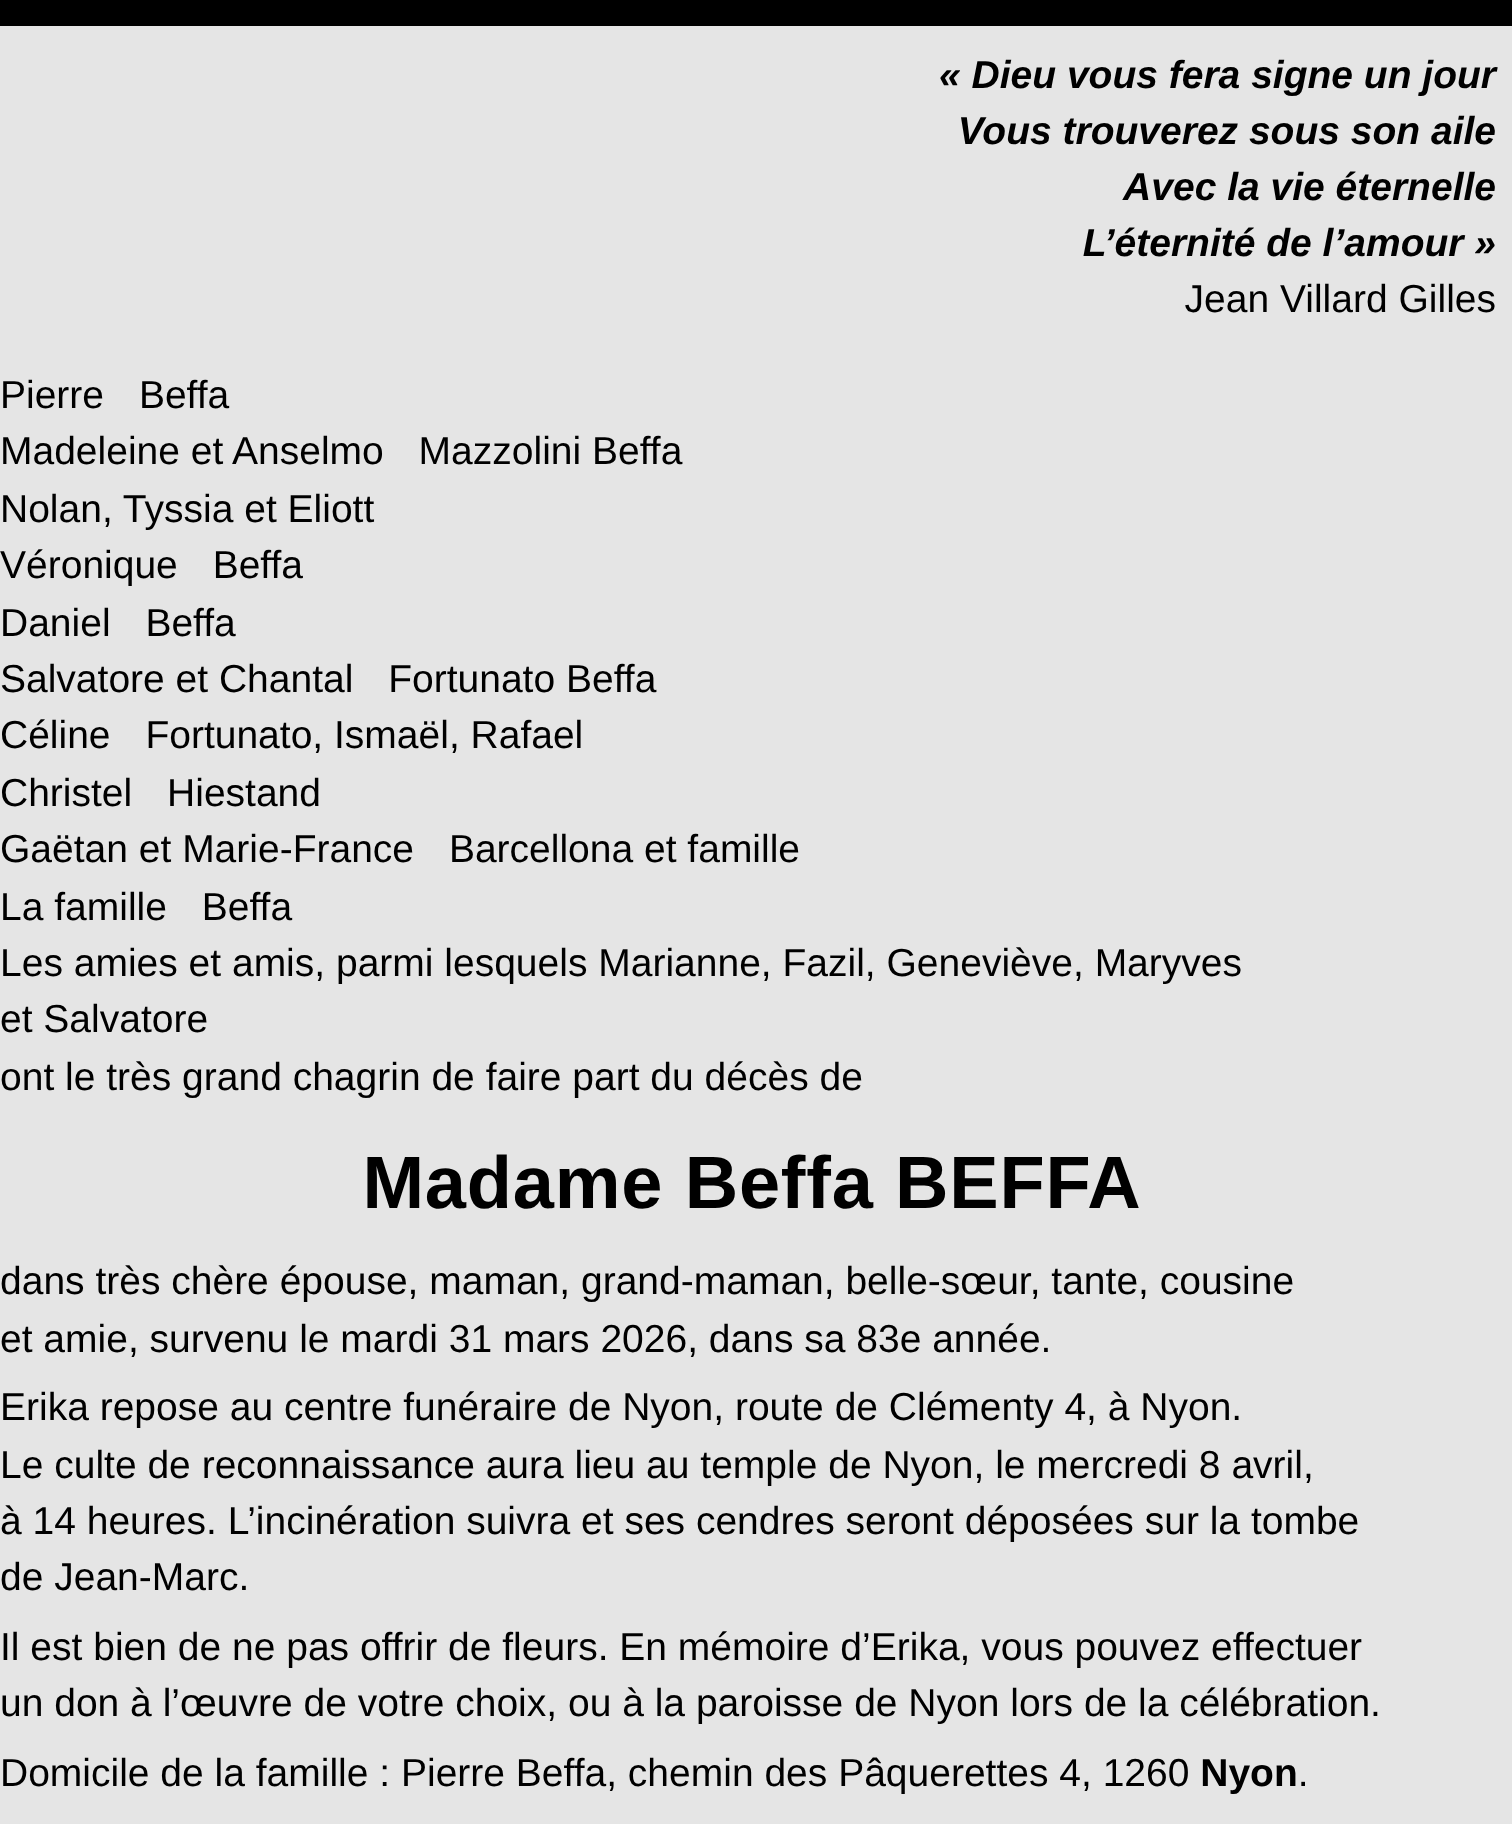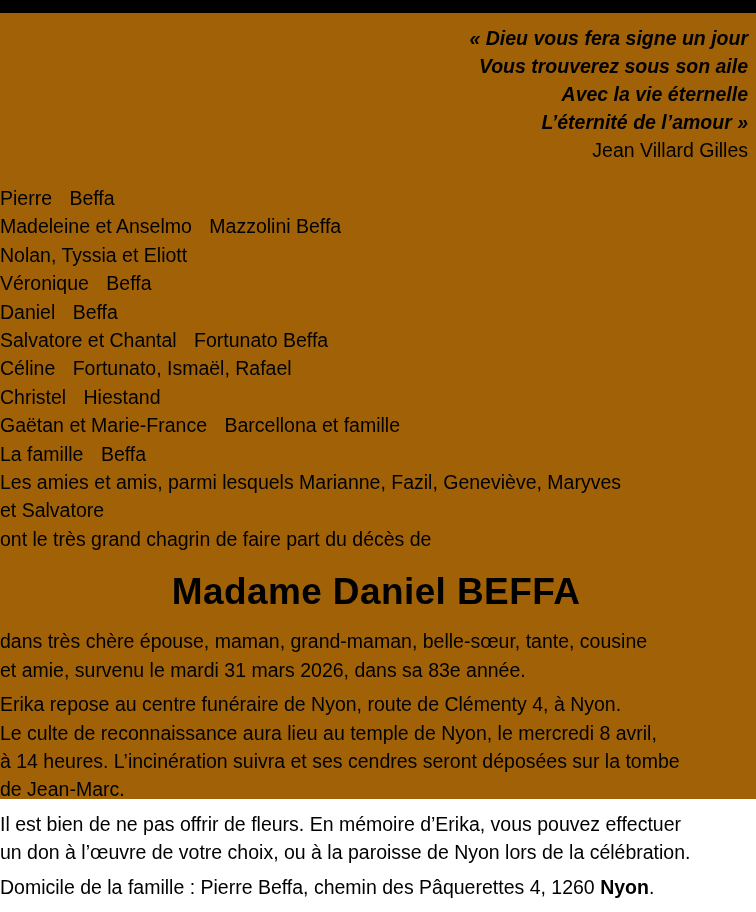--- a/index.html
+++ b/index.html
@@ -10,22 +10,22 @@
   body {
     width: 756px;
     height: 912px;
     font-family: "Liberation Sans", sans-serif;
     color: #000000;
     overflow: hidden;
   }
   .page {
     position: relative;
     width: 756px;
-    height: 799px;
-    background: #a16207;
+    height: 912px;
+    background: #e5e5e5;
     box-sizing: border-box;
   }
   .top-rule {
     width: 100%;
     height: 13px;
     background: #000000;
   }
   .content {
     padding: 0 4px 0 0;
   }
@@ -100,21 +100,21 @@
         <div class="line"><span>Salvatore et Chantal </span><b>Fortunato Beffa</b></div>
         <div class="line"><span>Céline </span><b>Fortunato</b><span>, Ismaël, Rafael</span></div>
         <div class="line"><span>Christel </span><b>Hiestand</b></div>
         <div class="line"><span>Gaëtan et Marie-France </span><b>Barcellona</b><span> et famille</span></div>
         <div class="line"><span>La famille </span><b>Beffa</b></div>
         <div class="line"><span>Les amies et amis, parmi lesquels Marianne, Fazil, Geneviève, Maryves</span></div>
         <div class="line"><span>et Salvatore</span></div>
         <div class="line"><span>ont le très grand chagrin de faire part du décès de</span></div>
       </div>
 
-    <div class="deceased">Madame Daniel BEFFA</div>
+    <div class="deceased">Madame Beffa BEFFA</div>
 
     <div class="body-text">
         <div class="line"><span>dans très chère épouse, maman, grand-maman, belle-sœur, tante, cousine</span></div>
         <div class="line"><span>et amie, survenu le mardi 31 mars 2026, dans sa 83e année.</span></div>
         <div class="para-gap"></div>
         <div class="line"><span>Erika repose au centre funéraire de Nyon, route de Clémenty 4, à Nyon.</span></div>
         <div class="line"><span>Le culte de reconnaissance aura lieu au temple de Nyon, le mercredi 8 avril,</span></div>
         <div class="line"><span>à 14 heures. L’incinération suivra et ses cendres seront déposées sur la tombe</span></div>
         <div class="line"><span>de Jean-Marc.</span></div>
         <div class="para-gap"></div>

